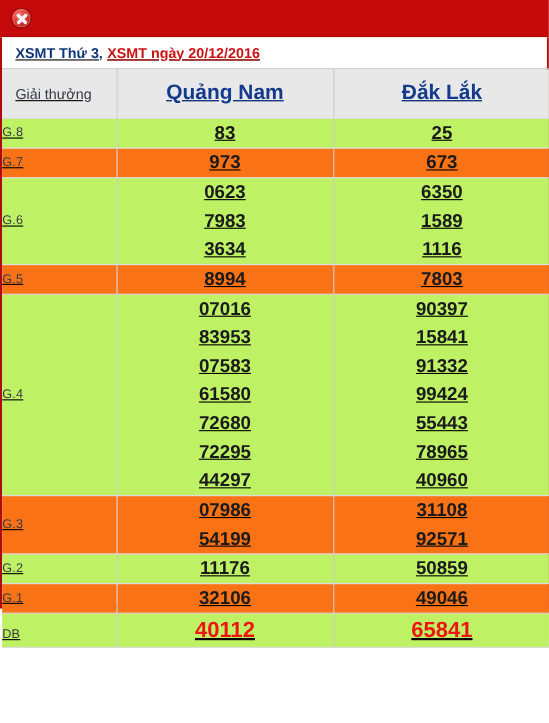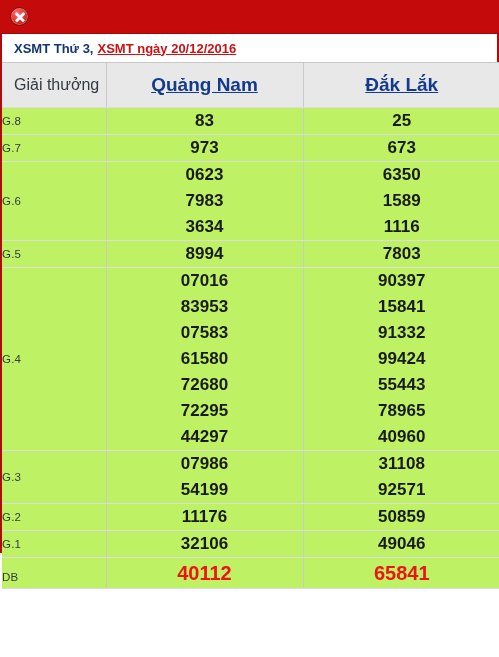--- a/index.html
+++ b/index.html
@@ -62,20 +62,21 @@
     line-height: 1;
   }
 
   .body-frame {
     border-left: 2px solid #b00a0a;
     border-right: 2px solid #b00a0a;
     border-bottom: 2px solid #b00a0a;
     box-sizing: border-box;
     height: 519px;
     background: #ffffff;
+    text-decoration: underline;
   }
 
   .subtitle {
     height: 28px;
     display: flex;
     align-items: center;
     padding-left: 12px;
     font-size: 13px;
     font-weight: bold;
     color: #10367a;
@@ -111,31 +112,31 @@
   thead th {
     background: #e8e8e8;
     height: 44px;
     font-size: 19px;
     font-weight: bold;
     border-bottom: 1px solid #c9c9c9;
   }
   thead th.prize-head {
     color: #333a44;
     font-weight: normal;
-    font-size: 16px;
+    font-size: 13px;
     text-align: left;
     padding-left: 12px;
   }
   thead th.prov-head { text-align: center; }
   thead th.prov-head a {
     color: #133a8c;
     text-decoration: underline;
   }
 
-  tbody tr.stripe > td { background: #bef264; }
+  tbody tr.stripe > td { background: #f97316; }
   tbody tr.plain  > td { background: #bef264; }
 
   td.prize-label {
     font-size: 11.5px;
     color: #333a44;
     text-align: left;
     padding-left: 12px;
     vertical-align: top;
     padding-top: 9px;
     letter-spacing: 0.2px;

